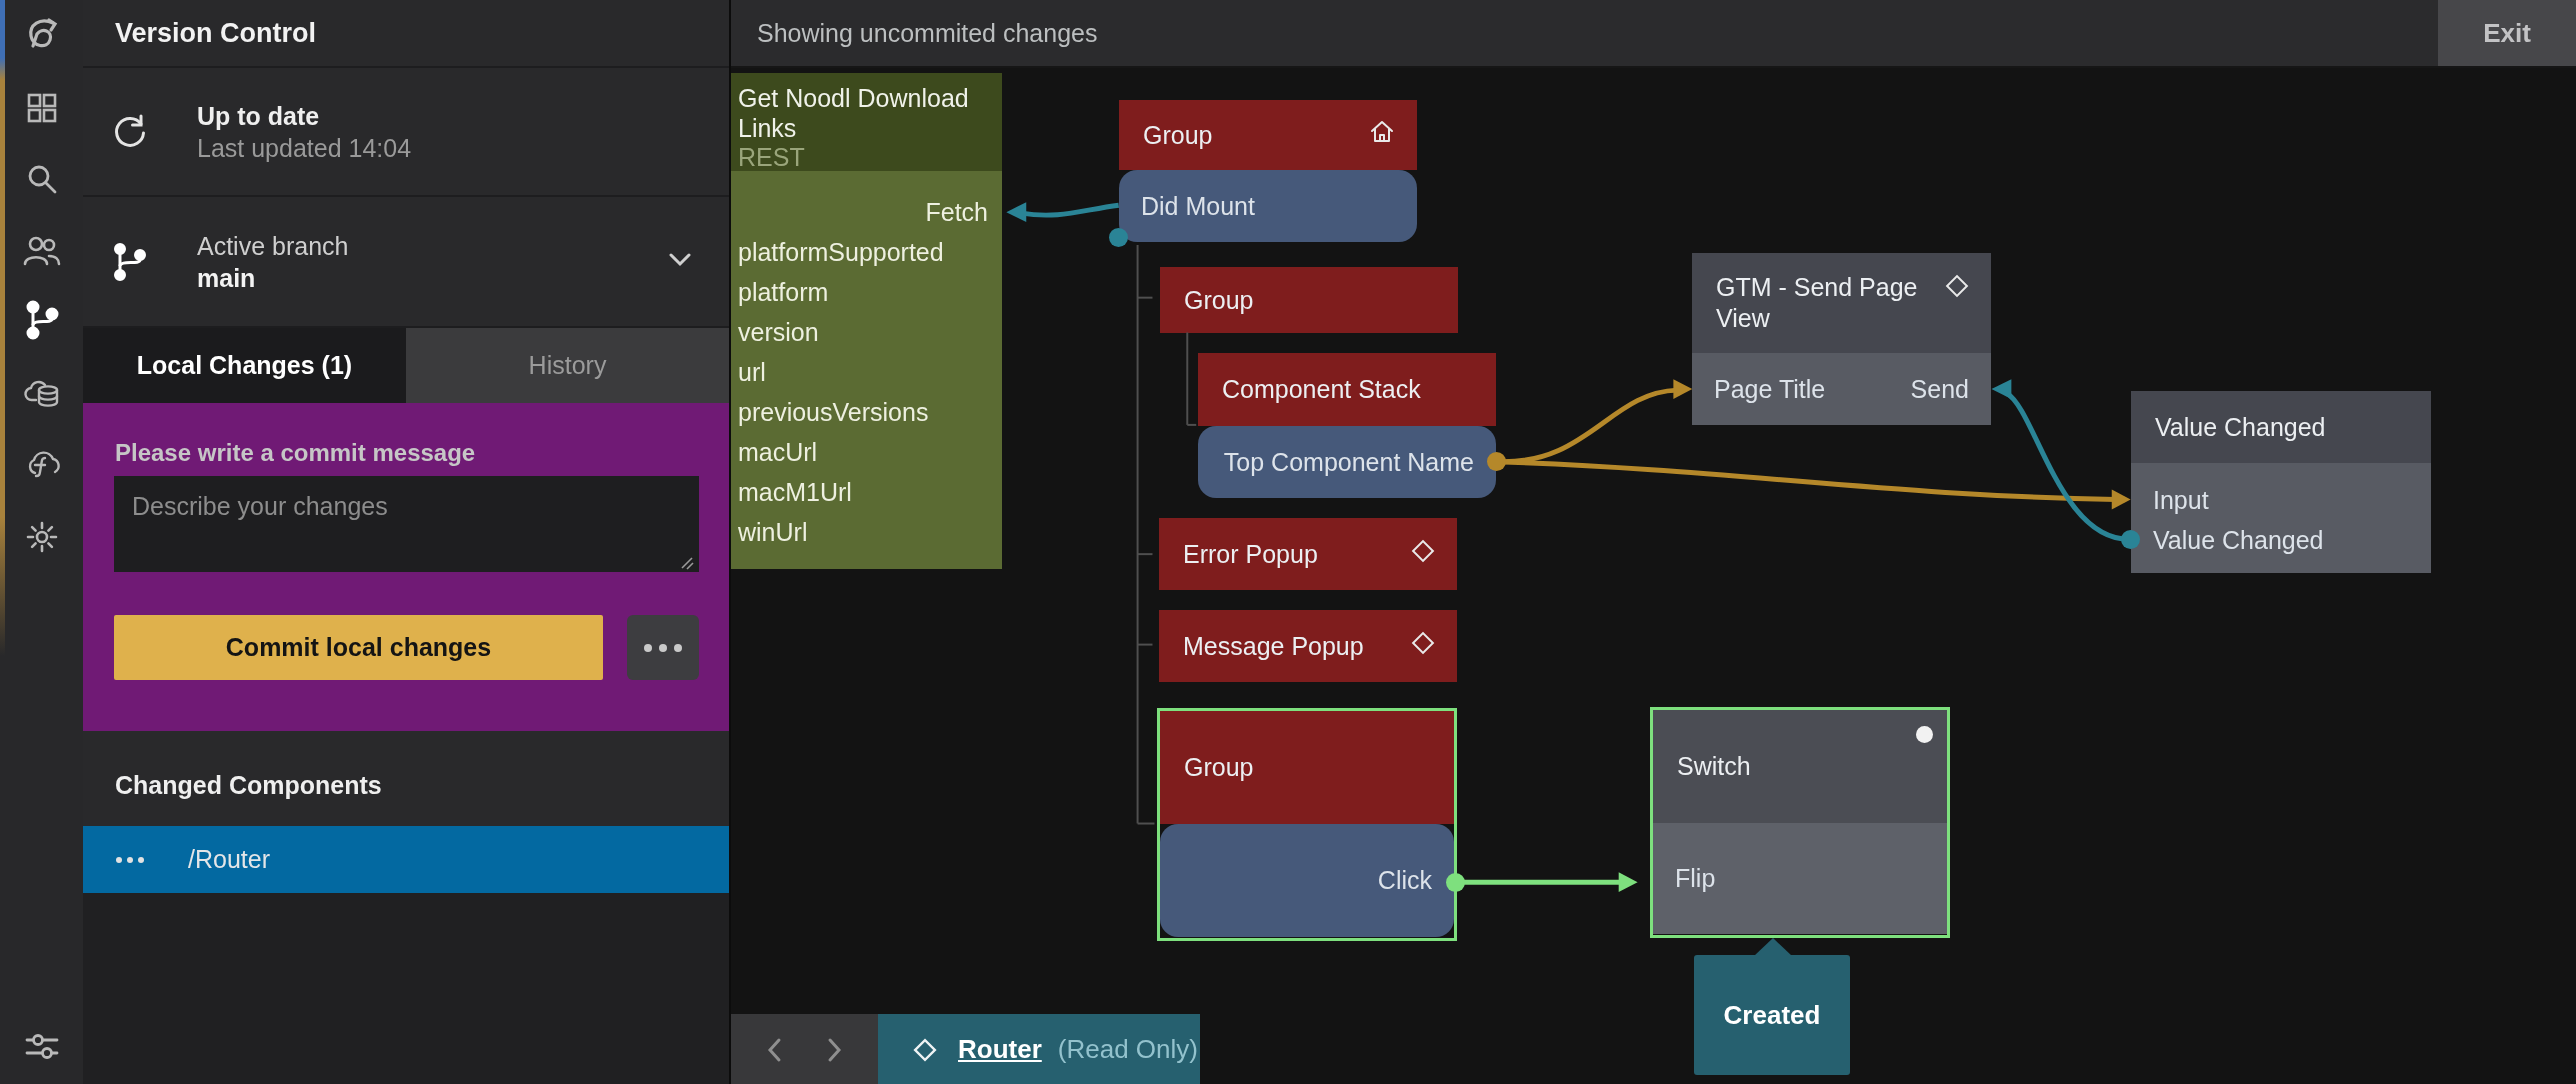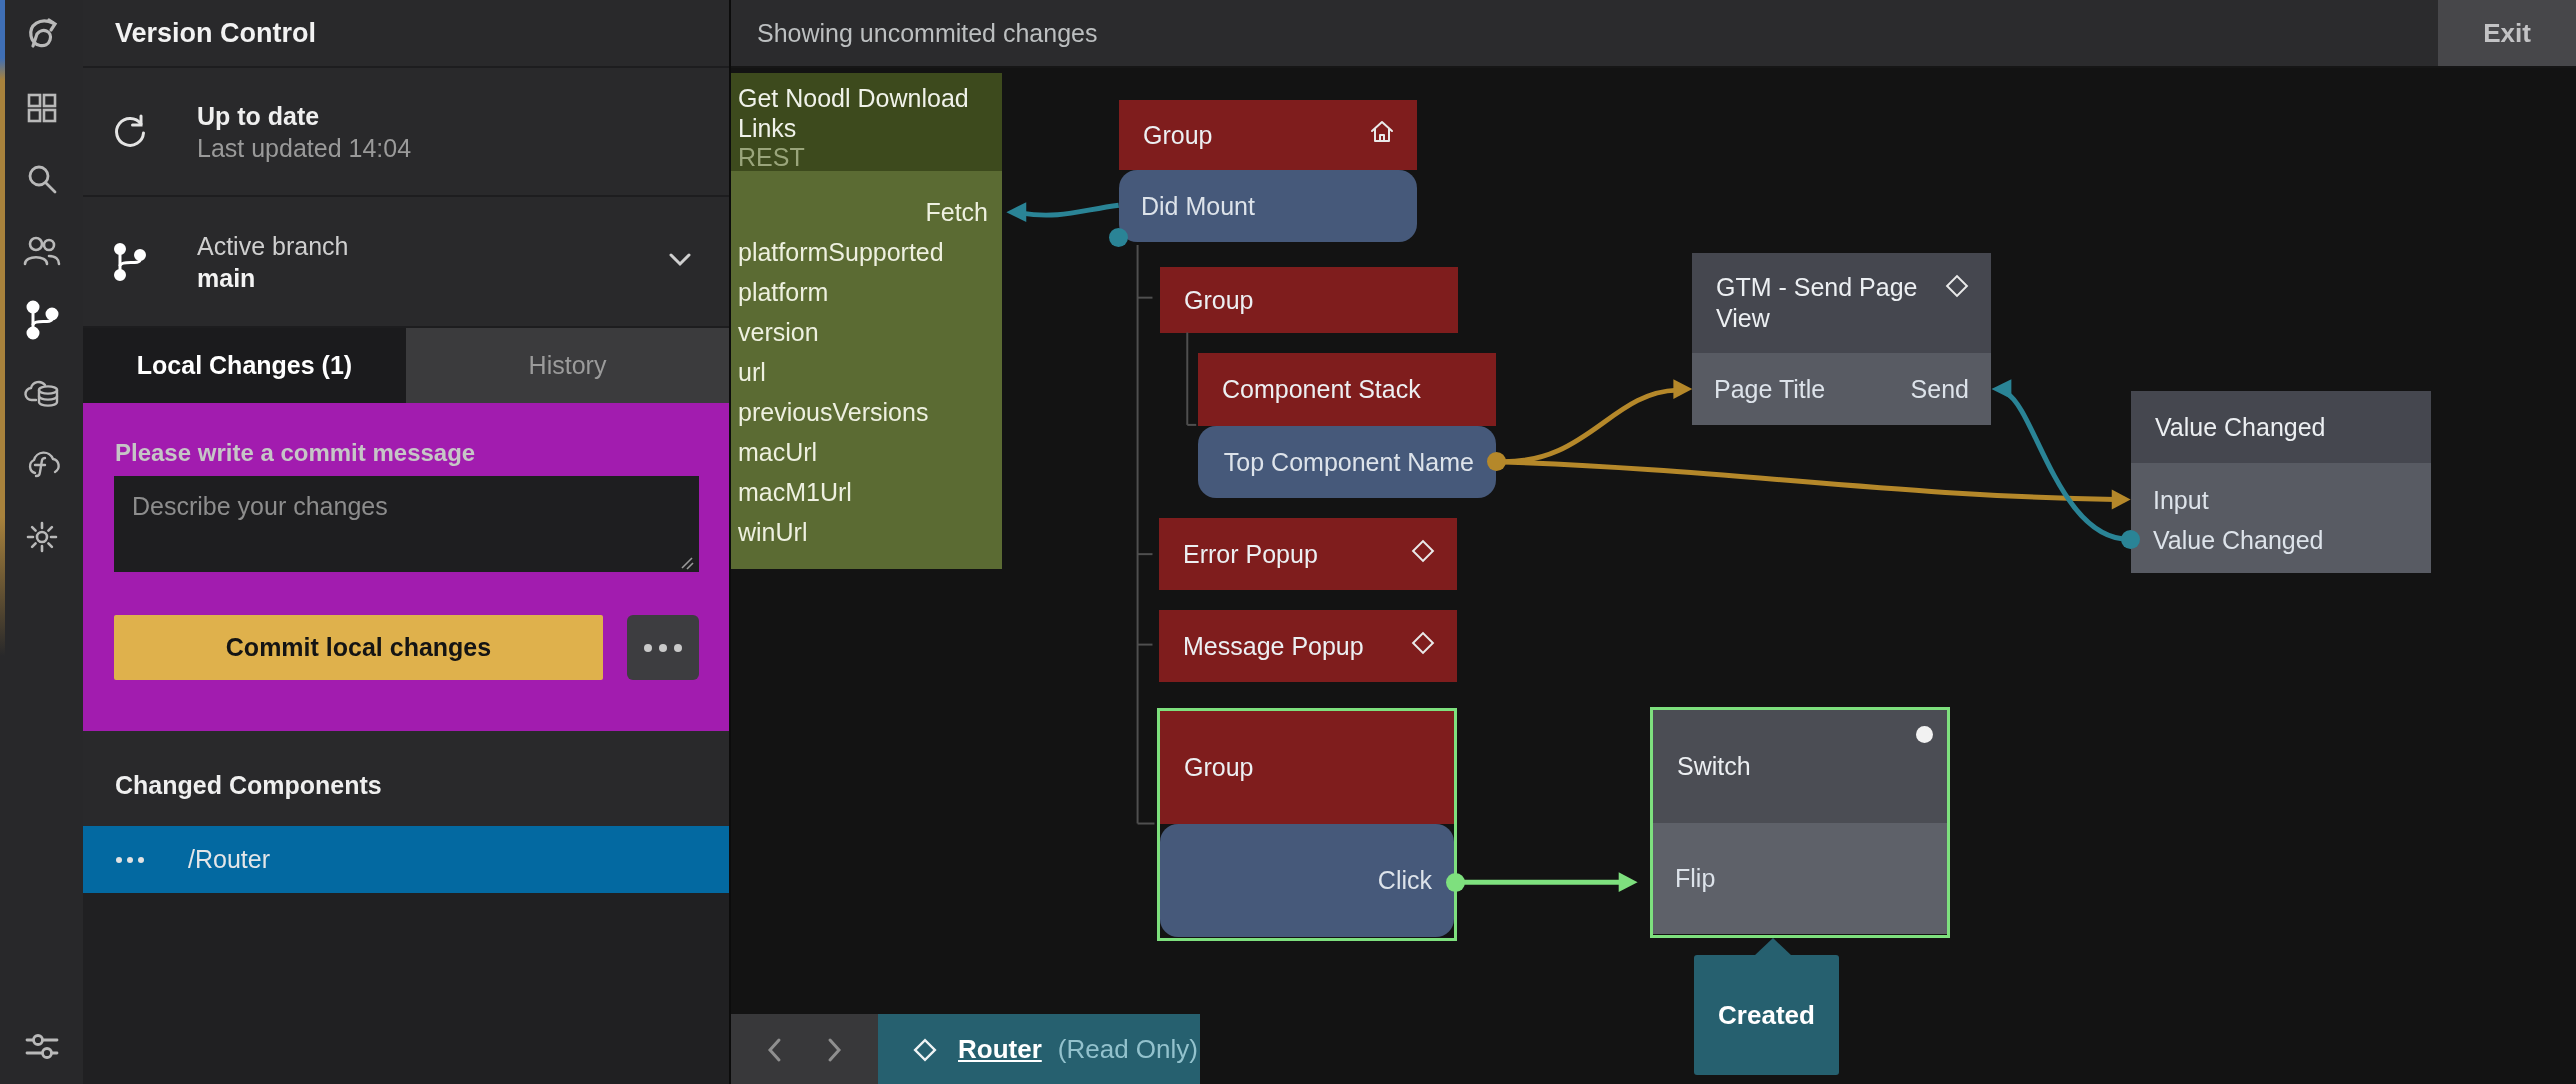--- a/index.html
+++ b/index.html
@@ -30,21 +30,21 @@
   .sec-sub{color:#9a9a9a;}
   .sec-plain{color:#cfcfcf;}
   .sec-bold{font-weight:700;color:#f3f3f3;}
   #branch-chevron{position:absolute;right:34px;top:50%;transform:translateY(-50%);color:#cfcfcf;cursor:pointer;}
 
   #tabs{display:flex;height:75px;}
   .tab{flex:1;display:flex;align-items:center;justify-content:center;font-size:25px;cursor:pointer;}
   .tab.active{background:#1b1b1d;color:#ffffff;font-weight:600;}
   .tab.inactive{background:#3b3b3d;color:#9b9b9b;}
 
-  #commit-area{position:relative;height:328px;background:#a21caf;}
+  #commit-area{position:relative;height:328px;background:#701a75;}
   #commit-label{position:absolute;left:32px;top:36px;font-size:24px;font-weight:600;color:#c6c6c6;}
   #commit-textarea{position:absolute;left:31px;top:73px;width:585px;height:96px;background:#1e1e20;
       border:none;outline:none;resize:none;color:#e8e8e8;font-size:25px;padding:16px 18px;
       font-family:"Liberation Sans",sans-serif;}
   #commit-textarea::placeholder{color:#8d8d8d;}
   #resize-grip{position:absolute;left:595px;top:151px;pointer-events:none;color:#9a9a9a;}
   #commit-btn{position:absolute;left:31px;top:212px;width:489px;height:65px;background:#dfb14c;border:none;
       color:#141414;font-weight:700;font-size:25px;border-radius:2px;cursor:pointer;font-family:"Liberation Sans",sans-serif;}
   #more-btn{position:absolute;left:544px;top:212px;width:72px;height:65px;background:#3d3d40;border:none;
       border-radius:6px;cursor:pointer;display:flex;align-items:center;justify-content:center;gap:7px;}
@@ -85,21 +85,21 @@
   #rest-body{background:#5b6b33;height:398px;padding-top:21px;color:#eef0e0;}
   .rest-row{height:40px;display:flex;align-items:center;padding:0 14px;}
   .rest-row.r{justify-content:flex-end;}
   
   .pdot{position:absolute;width:19px;height:19px;border-radius:50%;z-index:6;}
   .dot-teal{background:#2a8496;}
   .dot-yellow{background:#b5882a;}
   .dot-green{background:#7ee07e;}
   .dot-white{background:#f2f2f2;}
   
-  #created-badge{left:963px;top:887px;width:145px;height:120px;background:#26606f;border-radius:3px;
+  #created-badge{left:963px;top:887px;width:156px;height:120px;background:#26606f;border-radius:3px;
       display:flex;align-items:center;justify-content:center;font-weight:700;color:#fff;font-size:26px;}
   #created-tri{position:absolute;left:60px;top:-17px;width:0;height:0;
       border-left:19px solid transparent;border-right:19px solid transparent;border-bottom:18px solid #26606f;}
   #wires{position:absolute;left:0;top:0;width:1845px;height:1017px;pointer-events:none;z-index:5;}
 
   
   #nav-chevrons{position:absolute;left:731px;top:1014px;width:147px;height:71px;background:#38383a;z-index:15;
       display:flex;align-items:center;justify-content:space-evenly;}
   .chev{color:#8f8f8f;cursor:pointer;display:flex;}
   #router-tab{position:absolute;left:878px;top:1014px;width:322px;height:71px;background:#26606f;z-index:15;

